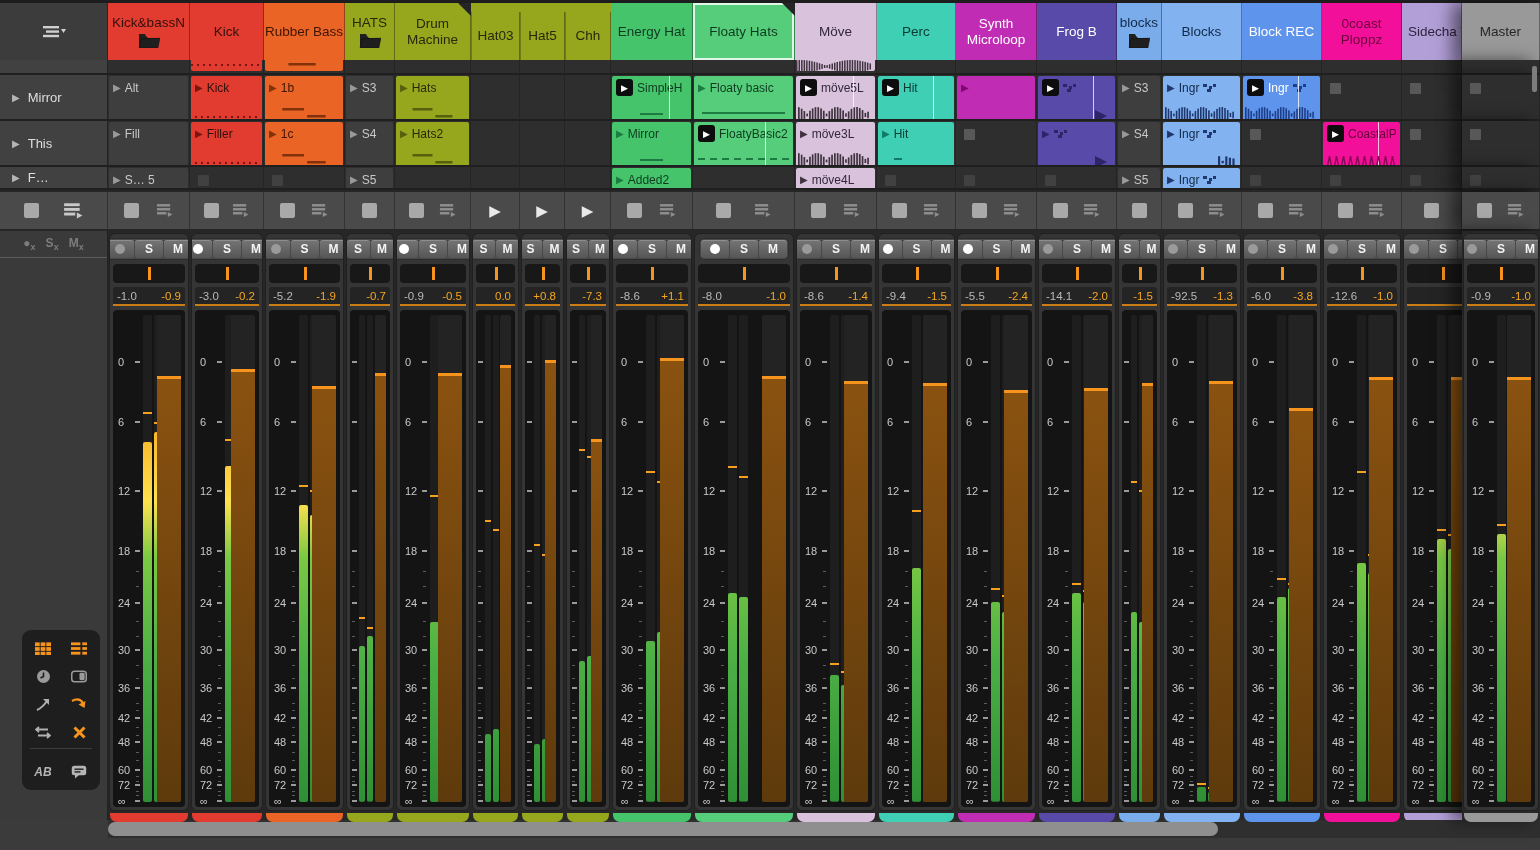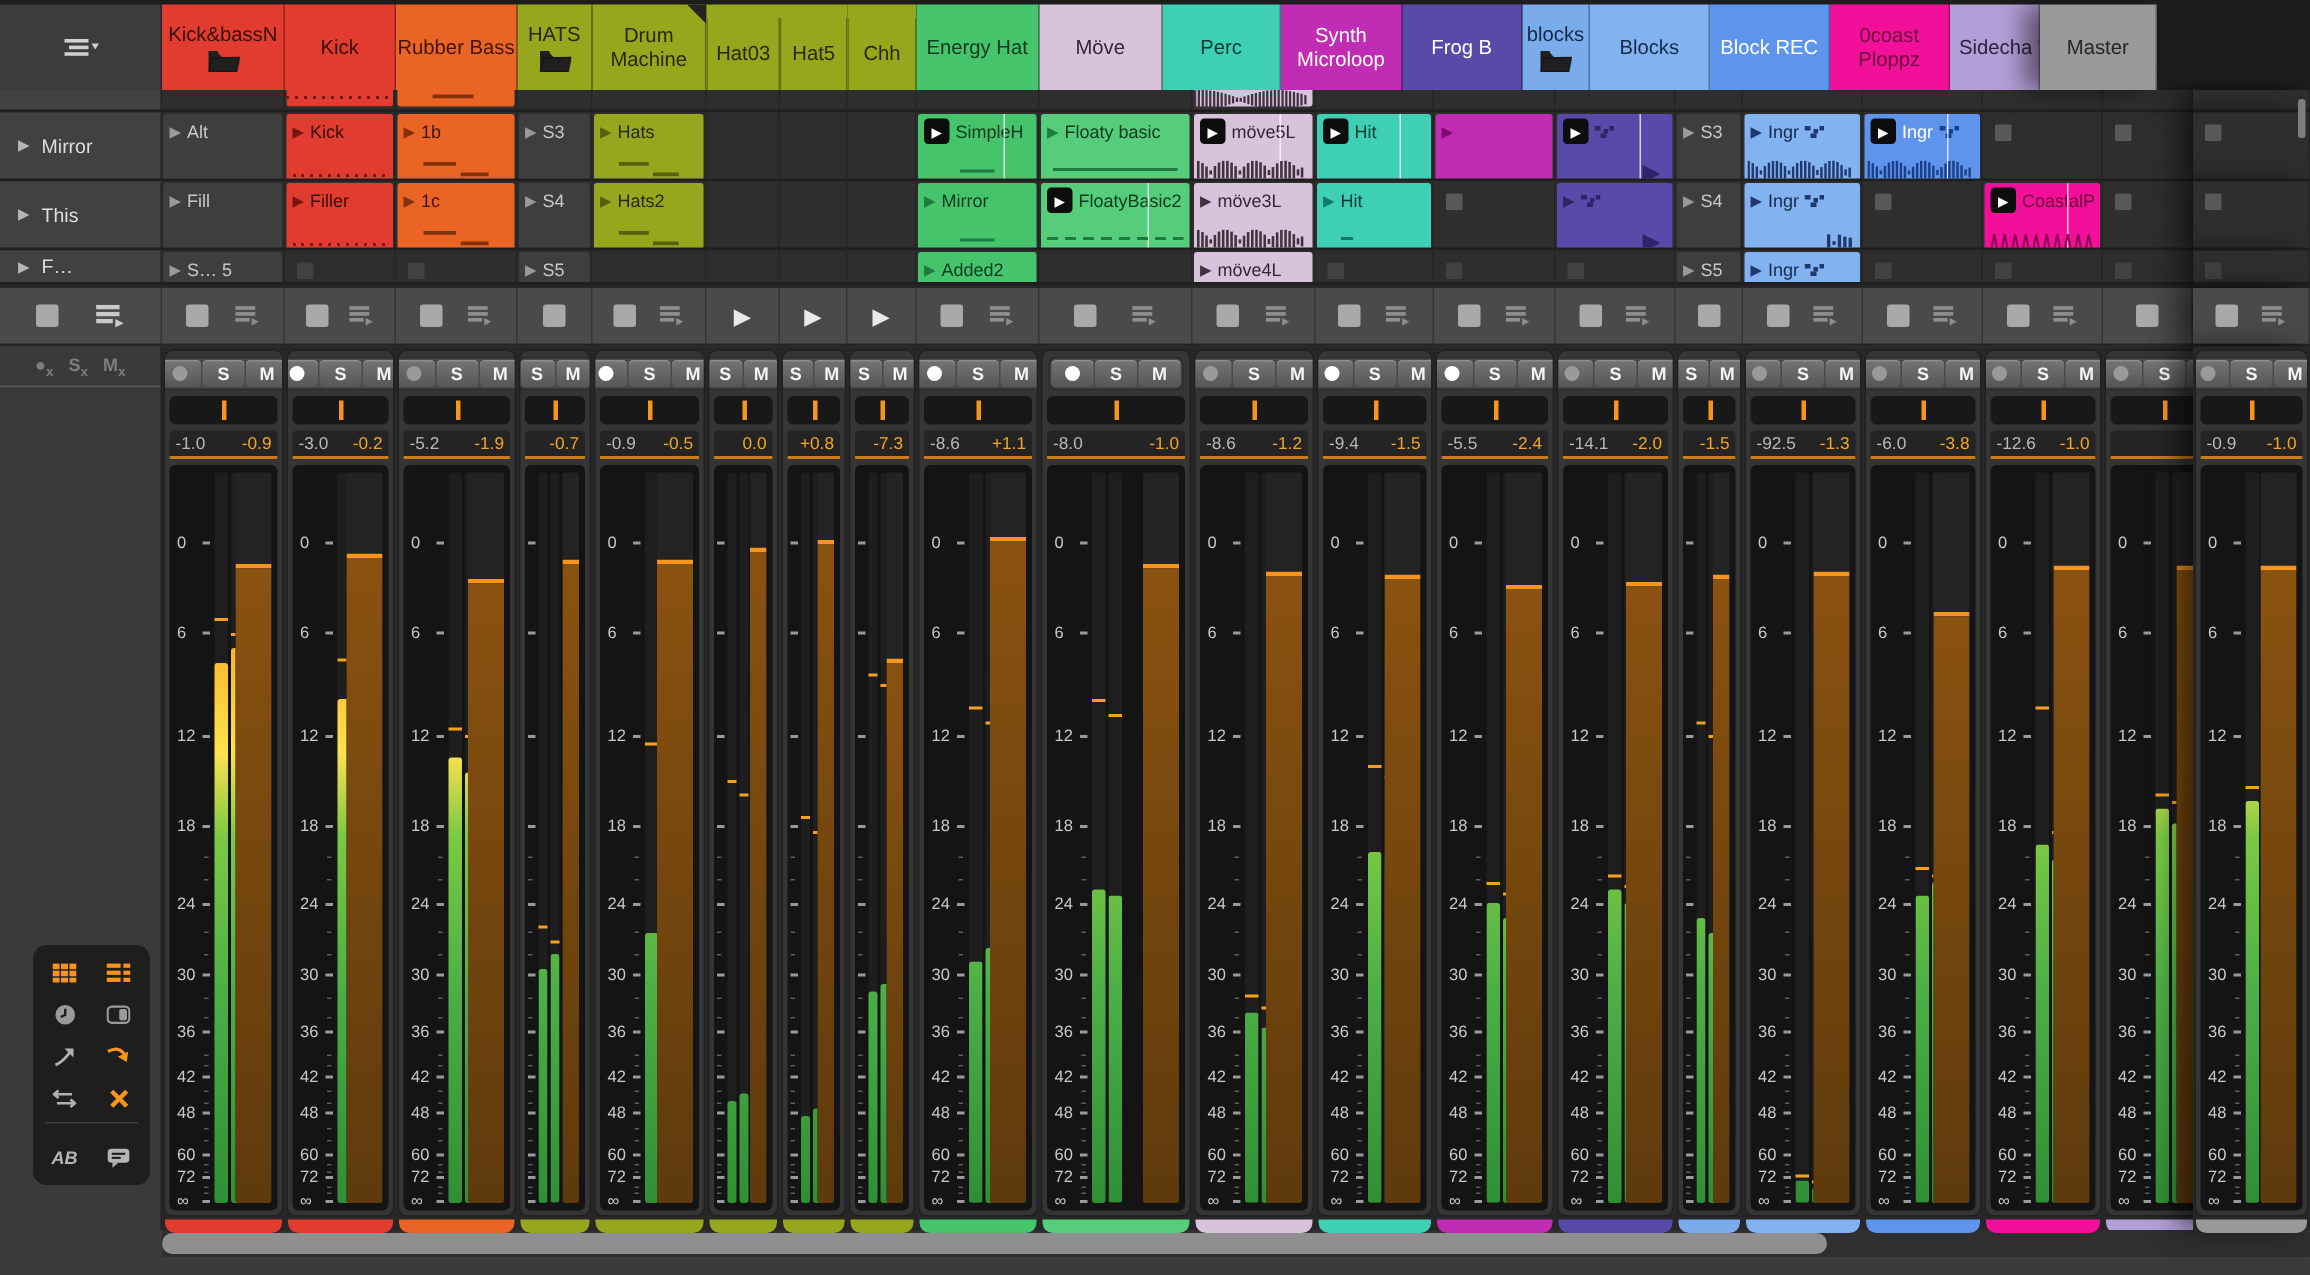--- a/index.html
+++ b/index.html
@@ -149,20 +149,25 @@
       <div class="cell" style="width: 46px; background: rgb(150, 167, 30);">
         <div class="hcell" style="background: rgb(150, 167, 30); color: rgb(38, 41, 10); height: 48px; margin-top: 9px; border-left: 1px solid rgba(0, 0, 0, 0.25);">
           <div>Chh</div>
         </div>
       </div>
       <div class="cell" style="width: 82px; background: rgb(29, 29, 29);">
         <div class="hcell" style="background: rgb(69, 196, 108); color: rgb(15, 58, 31);">
           <div>Energy Hat</div>
         </div>
       </div>
+      <div class="cell" style="width: 102px; background: rgb(29, 29, 29);">
+        <div class="hcell selhdr notch" style="background: rgb(85, 205, 122); color: rgb(15, 58, 31);">
+          <div>Floaty Hats</div>
+        </div>
+      </div>
       <div class="cell" style="width: 82px; background: rgb(29, 29, 29);">
         <div class="hcell" style="background: rgb(216, 194, 220); color: rgb(51, 39, 58);">
           <div>Möve</div>
         </div>
       </div>
       <div class="cell" style="width: 79px; background: rgb(29, 29, 29);">
         <div class="hcell" style="background: rgb(62, 207, 180); color: rgb(11, 58, 49);">
           <div>Perc</div>
         </div>
       </div>
@@ -1730,21 +1735,21 @@
                 <span class="recdot" style="background: rgb(154, 154, 154);"></span>
               </div>
               <div class="mbtn">S</div>
               <div class="mbtn">M</div>
             </div>
             <div class="panbar">
               <div class="panline"></div>
             </div>
             <div class="valrow">
               <span class="vleft">-8.6</span>
-              <span class="vright">-1.2</span>
+              <span class="vright">-1.4</span>
             </div>
             <div class="meter">
               <span class="sc" style="top: 10.5%;">0</span>
               <div class="tick" style="top: 10.5%; left: 22px;"></div>
               <span class="sc" style="top: 22.5%;">6</span>
               <div class="tick" style="top: 22.5%; left: 22px;"></div>
               <span class="sc" style="top: 36.5%;">12</span>
               <div class="tick" style="top: 36.5%; left: 22px;"></div>
               <span class="sc" style="top: 48.5%;">18</span>
               <div class="tick" style="top: 48.5%; left: 22px;"></div>

